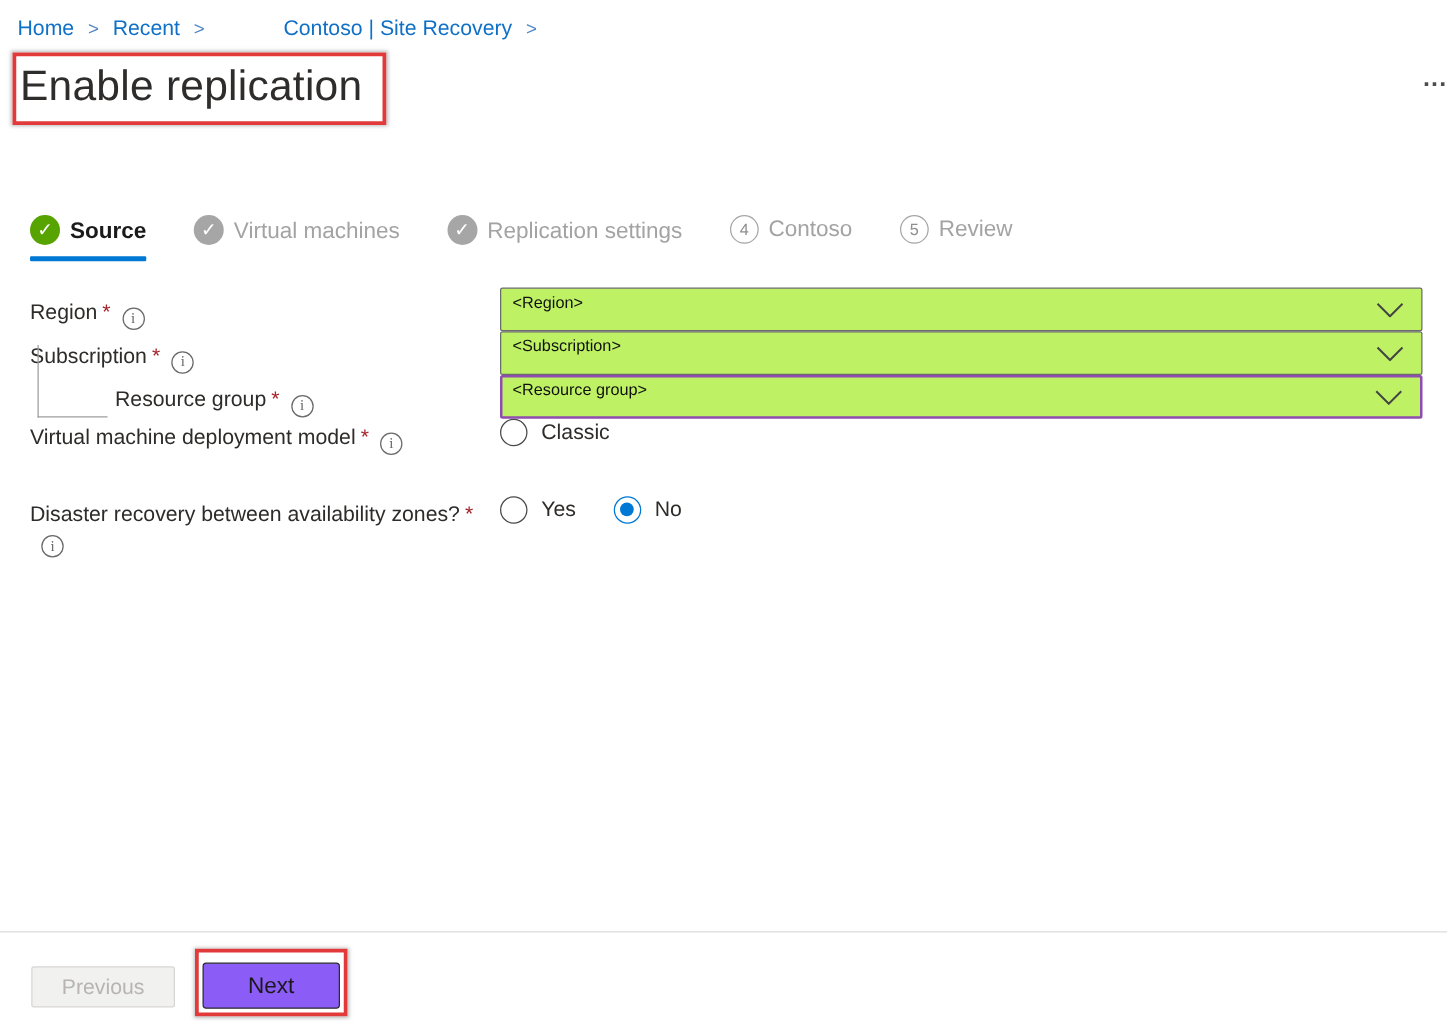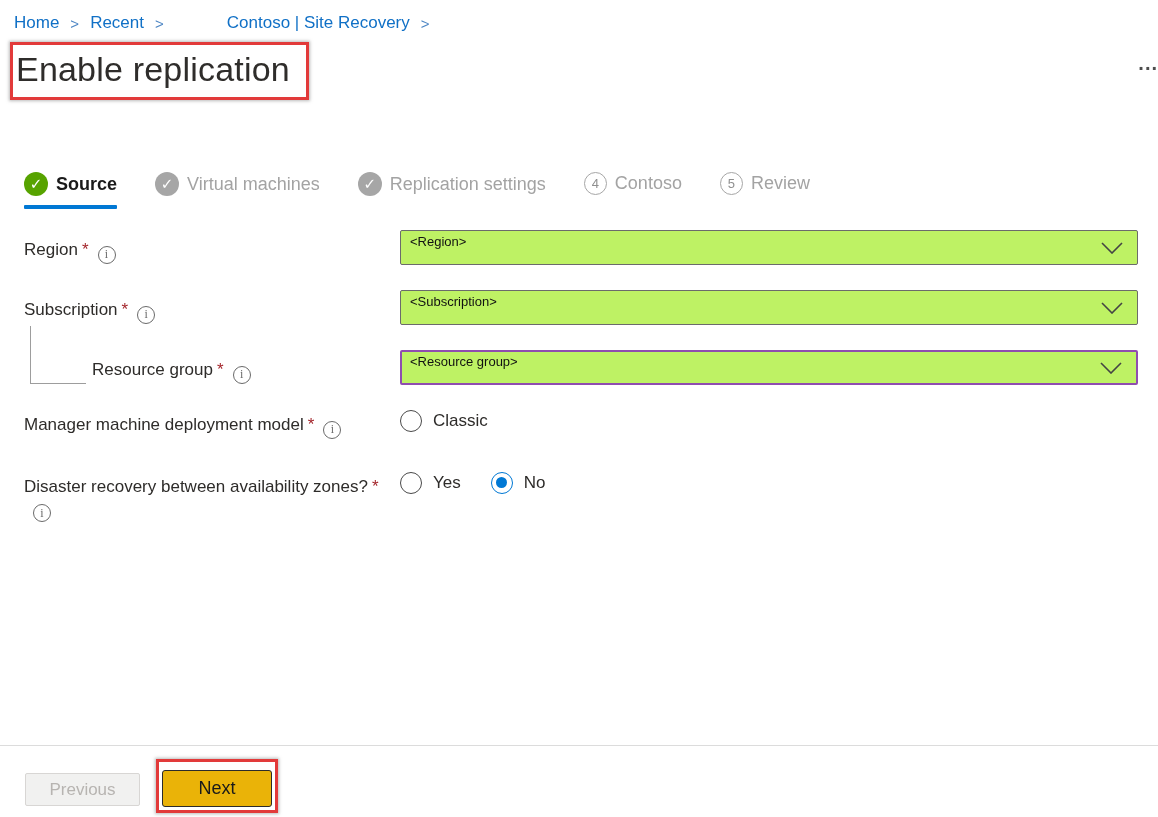--- a/index.html
+++ b/index.html
@@ -27,21 +27,21 @@
   .tab.active .tab-underline { background: #0078d4; }
   .step-icon { width: 24px; height: 24px; border-radius: 50%; display: flex; align-items: center; justify-content: center; margin-right: 8px; flex: none; }
   .step-icon.check-green { background: #57a300; color: #fff; font-size: 15px; font-weight: 700; }
   .step-icon.check-gray { background: #a6a6a6; color: #fff; font-size: 15px; font-weight: 700; }
   .step-icon.num { width: 23px; height: 23px; border: 1.5px solid #a6a6a6; color: #8f8f8f; font-size: 13px; background: #fff; }
   .tab-label { font-size: 18px; color: #a3a3a3; }
   .tab.active .tab-label { color: #1a1a1a; font-weight: 700; }
 
   
   .form { margin: 21px 0 0 24px; width: 1114px; }
-  .form-row { display: flex; align-items: flex-start; margin-bottom: 25px; }
+  .form-row { display: flex; align-items: flex-start; }
   .form-label-col { width: 376px; padding-right: 18px; padding-top: 7px; flex: none; }
   .form-label { font-size: 17px; color: #2e2c2a; line-height: 26px; display: inline; }
   .req { color: #a4262c; font-size: 17px; margin-left: 4px; }
   .info-icon { display: inline-flex; width: 18px; height: 18px; border: 1px solid #6a6a6a; border-radius: 50%; color: #6a6a6a; font-size: 12px; align-items: center; justify-content: center; margin-left: 9px; vertical-align: -3px; cursor: pointer; font-family: "Liberation Serif", serif; }
   .control-col { flex: 1; }
   .dropdown { position: relative; height: 35px; border: 1px solid #6b6b6b; border-radius: 2px; background: #bef264; cursor: pointer; }
   .dropdown.focus-purple { border: 2px solid #8f4daf; }
   .dropdown-value { position: absolute; top: 3px; left: 9px; font-size: 13px; color: #111; }
   .dropdown.focus-purple .dropdown-value { top: 2px; left: 8px; }
   .chevron { position: absolute; right: 14px; top: 50%; transform: translateY(-50%); width: 22px; height: 12px; }
@@ -61,21 +61,21 @@
   .radio-dot { width: 11px; height: 11px; border-radius: 50%; background: transparent; }
   .radio-circle.selected .radio-dot { background: #0078d4; }
   .radio-label { font-size: 17px; color: #2e2c2a; }
   .row-radios { margin-bottom: 33px; }
   .form-row.row-radios .form-label-col { padding-top: 2px; }
 
   
   .footer { position: absolute; left: 0; bottom: 0; width: 1158px; height: 72px; border-top: 1px solid #dcdcdc; background: #fff; }
   .btn-previous { position: absolute; left: 25px; top: 27px; width: 115px; height: 33px; background: #f1f1f0; border: 1px solid #d8d6d4; border-radius: 2px; font-size: 17px; color: #b7b4b1; font-family: inherit; cursor: default; }
   .annotation-next { position: absolute; left: 156px; top: 13px; border: 3px solid #e23a3a; box-shadow: 0 0 3px 1px rgba(130,130,130,0.55); padding: 8px 3px 3px 3px; background: #fff; }
-  .btn-next { width: 110px; height: 37px; background: #eab308; border: 1.5px solid #2b2b2b; border-radius: 3px; font-size: 18px; color: #1a1a1a; font-family: inherit; cursor: pointer; }
+  .btn-next { width: 110px; height: 37px; background: #8b5cf6; border: 1.5px solid #2b2b2b; border-radius: 3px; font-size: 18px; color: #1a1a1a; font-family: inherit; cursor: pointer; }
 </style>
 </head>
 <body>
 
 <div class="page">
 
   <nav class="breadcrumb">
     <a class="crumb">Home</a>
     <span class="crumb-sep">&gt;</span>
     <a class="crumb">Recent</a>
@@ -169,21 +169,21 @@
           <span class="dropdown-value">&lt;Resource group&gt;</span>
           <svg class="chevron" viewBox="0 0 22 12">
               <path d="M1 1 L11 11 L21 1" fill="none" stroke="#444" stroke-width="1.6"></path>
             </svg>
         </div>
       </div>
     </div>
 
     <div class="form-row row-radios">
       <div class="form-label-col">
-        <span class="form-label">Manager machine deployment model</span><span class="req">*</span><span class="info-icon">i</span>
+        <span class="form-label">Virtual machine deployment model</span><span class="req">*</span><span class="info-icon">i</span>
       </div>
       <div class="control-col">
         <div class="radio-row-h">
           <div class="radio-opt">
             <span class="radio-circle">
                 <span class="radio-dot"></span>
               </span>
             <span class="radio-label">Classic</span>
           </div>
         </div>

